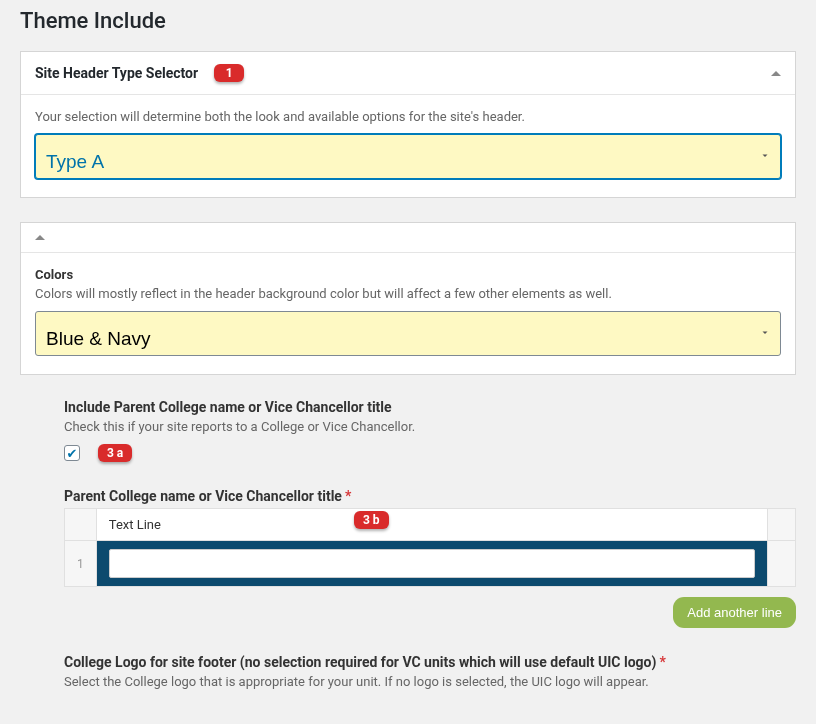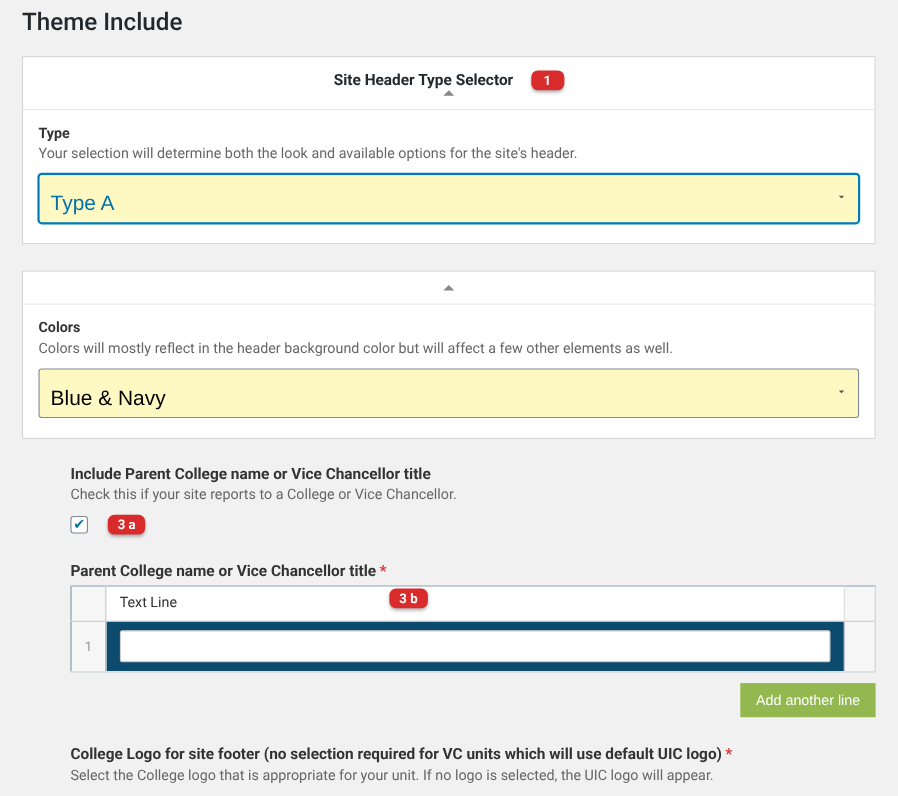--- a/index.html
+++ b/index.html
@@ -20,21 +20,20 @@
       border: 1px solid #d5d5d5;
       background: #fff;
       margin-bottom: 24px;
     }
     .accordion-header {
       display: flex;
       justify-content: space-between;
       align-items: center;
       padding: 12px 14px;
       border-bottom: 1px solid #e5e5e5;
-      flex-direction: column;
     }
     .accordion-header-title {
       font-size: 14px;
       font-weight: 700;
       color: #23282d;
     }
     .accordion-toggle {
       width: 0;
       height: 0;
       border-left: 5px solid transparent;
@@ -141,21 +140,21 @@
     }
     .add-line-row {
       display: flex;
       justify-content: flex-end;
       margin-top: 10px;
     }
     .add-line-btn {
       background: #93b84f;
       color: #fff;
       border: none;
-      border-radius: 0;
+      border-radius: 11px;
       padding: 8px 14px;
       font-size: 13px;
       cursor: pointer;
     }
     .badge {
       display: inline-flex;
       align-items: center;
       justify-content: center;
       background: #d92b2b;
       color: #fff;
@@ -179,21 +178,20 @@
 
 <div class="accordion-section">
   <div class="accordion-header">
     <div class="header-row">
       <span class="accordion-header-title">Site Header Type Selector</span>
       <span class="badge">1</span>
     </div>
     <span class="accordion-toggle"></span>
   </div>
   <div class="accordion-body">
-    <div class="field-label">Type</div>
     <div class="field-desc">Your selection will determine both the look and available options for the site's header.</div>
     <div class="select-wrap">
       <select class="select highlighted">
         <option>Type A</option>
       </select>
       <span class="select-chevron">
         <svg viewBox="0 0 24 24">
             <path d="M7 10l5 5 5-5z"></path>
           </svg>
       </span>

